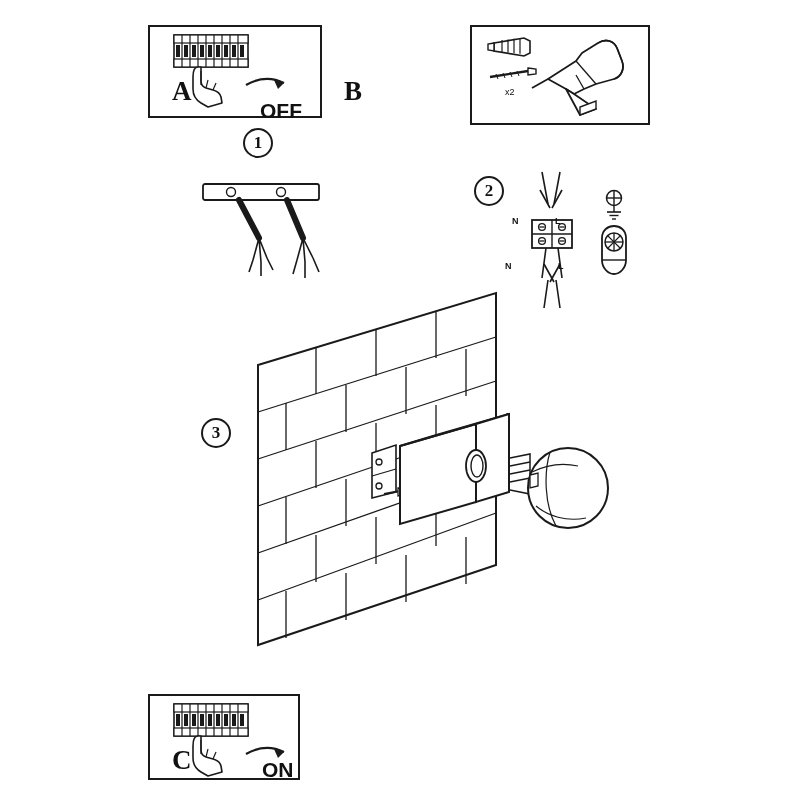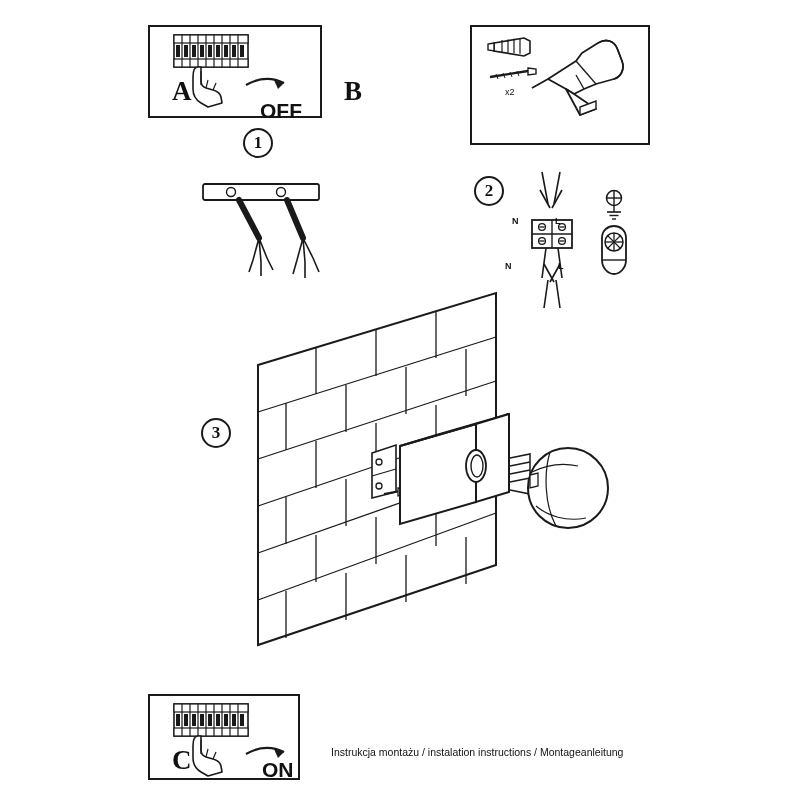--- a/index.html
+++ b/index.html
@@ -117,21 +117,21 @@
 
       <path d="M78,54 C92,46 104,46 116,52" fill="none" stroke="#1a1a1a" stroke-width="2.2"></path>
       <path d="M116,52 L106,49 L110,58 Z" fill="#1a1a1a"></path>
     </svg>
     <span class="lbl lbl-onoff" style="left:110px; top:72px;">OFF</span>
   </div>
   <span class="lbl lbl-big" style="left:172px; top:76px;">A</span>
 
   <span class="lbl lbl-big" style="left:344px; top:76px;">B</span>
 
-  <div class="box" style="left:470px; top:25px; width:180px; height:120px;text-align:center;">
+  <div class="box" style="left:470px; top:25px; width:180px; height:100px;text-align:center;">
     <svg class="svgabs" style="left:8px; top:4px;" width="166" height="92" viewBox="0 0 166 92">
 
       <g>
         <path d="M14,12 L44,7 L50,10 L50,22 L44,25 L14,20 Z" fill="#fff" stroke="#1a1a1a" stroke-width="1.6"></path>
         <line x1="22" y1="9" x2="22" y2="21" stroke="#1a1a1a" stroke-width="1.2"></line>
         <line x1="28" y1="8.4" x2="28" y2="21.6" stroke="#1a1a1a" stroke-width="1.2"></line>
         <line x1="34" y1="7.8" x2="34" y2="22.2" stroke="#1a1a1a" stroke-width="1.2"></line>
         <line x1="40" y1="7.2" x2="40" y2="22.8" stroke="#1a1a1a" stroke-width="1.2"></line>
         <path d="M14,12 L8,13 L8,19 L14,20 Z" fill="#fff" stroke="#1a1a1a" stroke-width="1.4"></path>
       </g>
@@ -336,16 +336,15 @@
       <path d="M38,55 L40,47" stroke="#1a1a1a" stroke-width="1.2" fill="none"></path>
       <path d="M45,57 L48,50" stroke="#1a1a1a" stroke-width="1.2" fill="none"></path>
       <path d="M78,52 C92,44 104,44 116,50" fill="none" stroke="#1a1a1a" stroke-width="2.2"></path>
       <path d="M116,50 L106,47 L110,56 Z" fill="#1a1a1a"></path>
     </svg>
     <span class="lbl lbl-onoff" style="left:112px; top:62px;">ON</span>
   </div>
   <span class="lbl lbl-big" style="left:172px; top:745px;">C</span>
 
   <div class="caption" style="left:331px; top:744px;">
-    <div>Instrukcja montażu / instalation instructions / Montageanleitung</div>
   </div>
 
 </div>
 
 </body></html>

